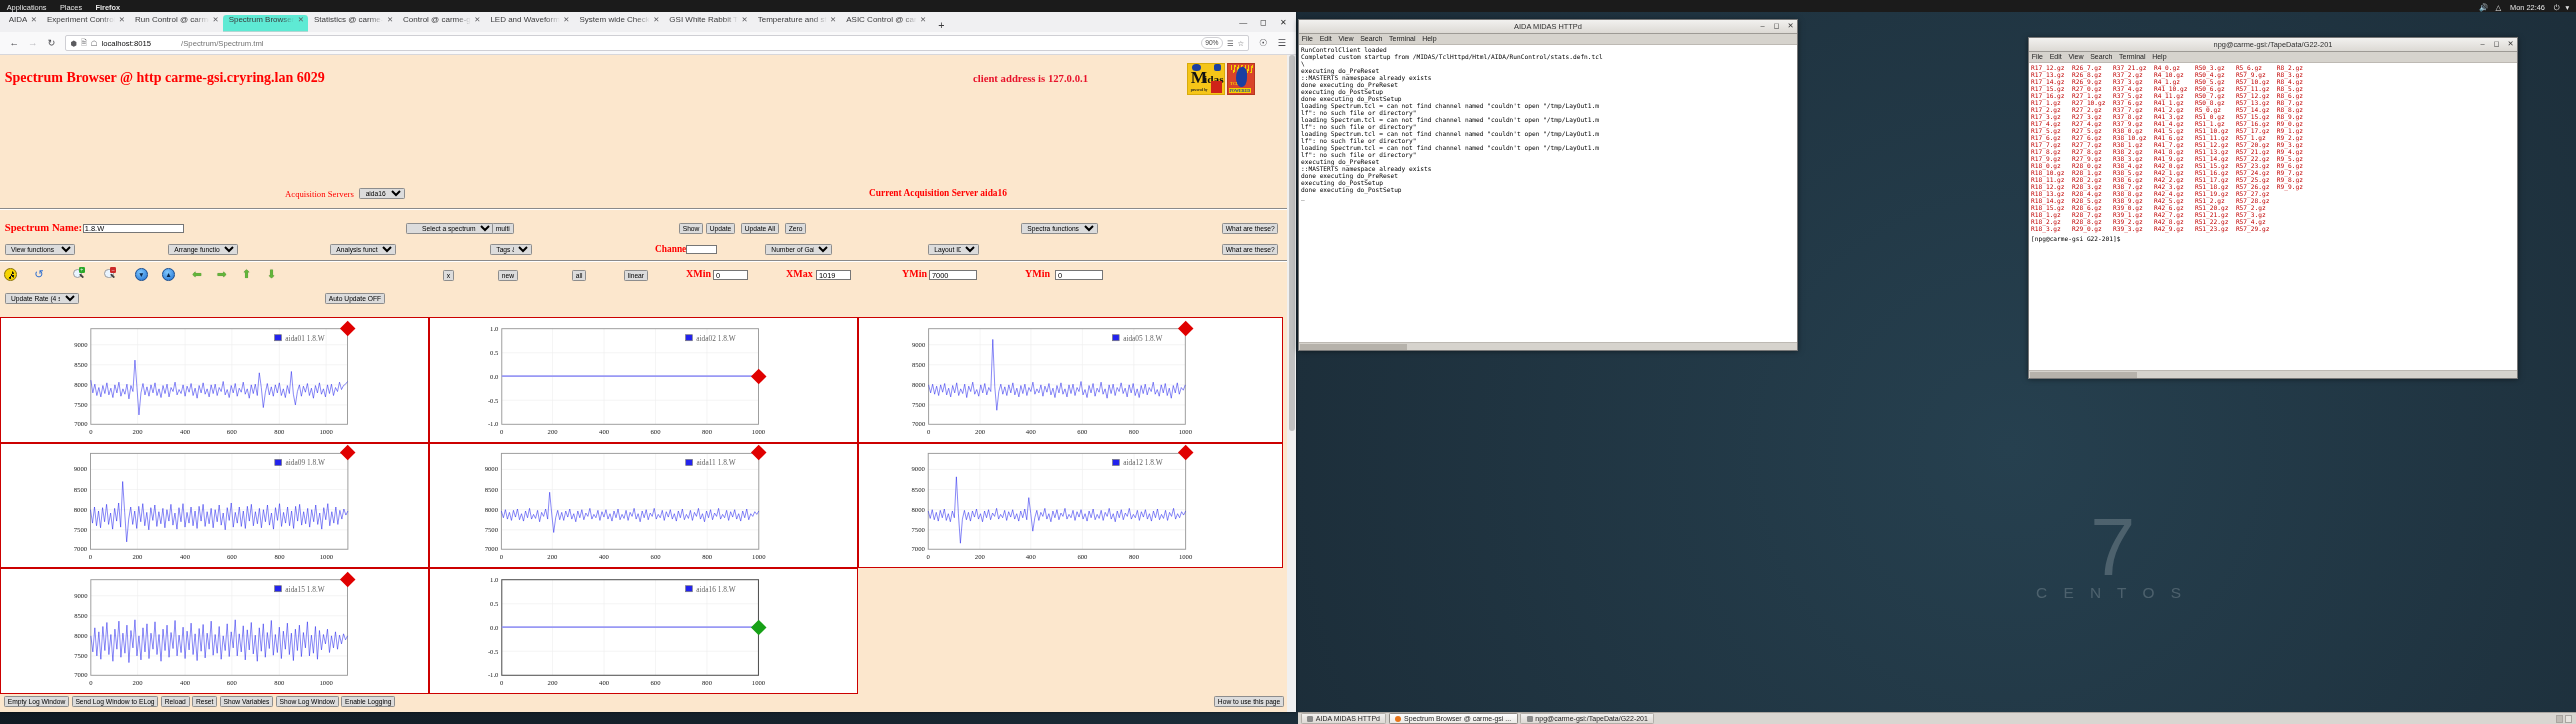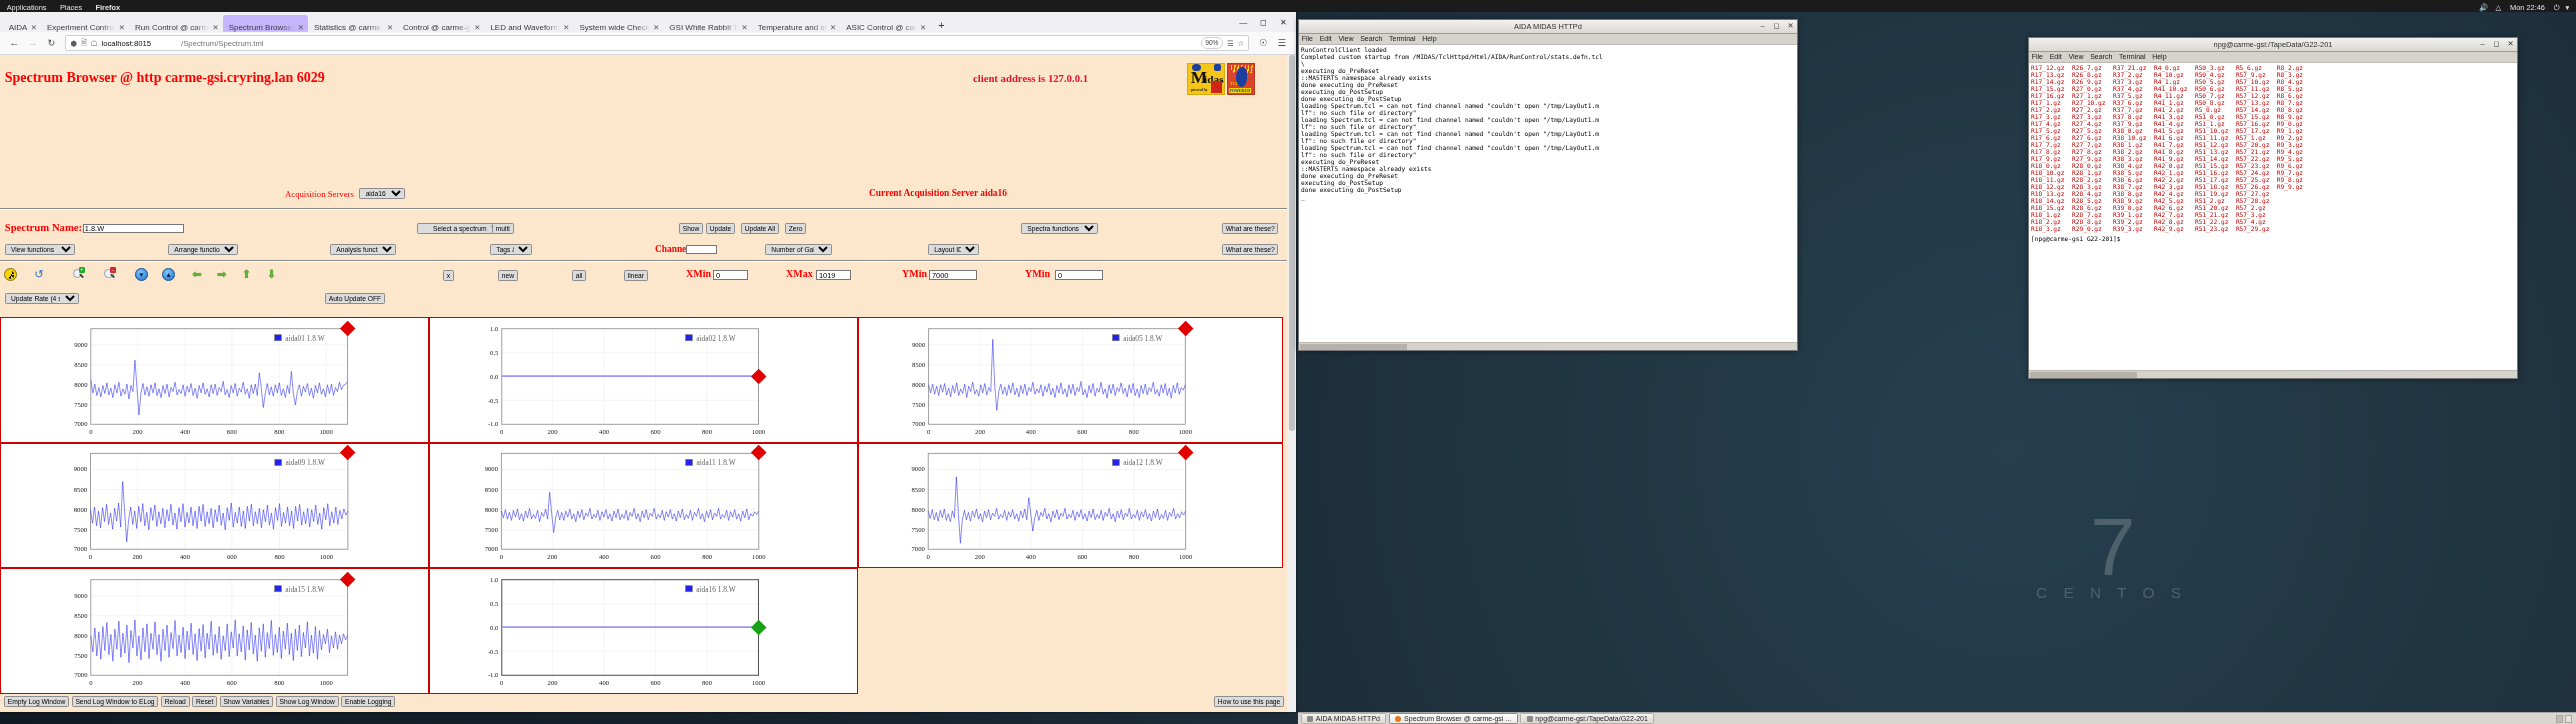--- a/index.html
+++ b/index.html
@@ -46,33 +46,33 @@
     border:0; z-index:120;
     display:flex; flex-direction:column;
     box-shadow:0 0 2.7px rgba(0,0,0,.6);
   }
   
   .ff-tabstrip {
     height:20px; background:#f0f0f2; display:flex; align-items:flex-end;
     padding-left:2.7px; flex:0 0 20px; position:relative;
   }
   .ff-tab {
-    height:17.4px; min-width:0; display:flex; align-items:flex-end;
+    height:17.4px; min-width:0; display:flex; align-items:flex-start;
     padding:0 4px 0 6px; font-size:8px; color:#3a3a3c;
     max-width:101px; border-radius:3.4px 3.4px 0 0;
     position:relative;
   }
   .ff-tab .lbl {
     overflow:hidden; white-space:nowrap;
     max-width:74px;
     -webkit-mask-image:linear-gradient(to right,#000 80%,transparent 100%);
     mask-image:linear-gradient(to right,#000 80%,transparent 100%);
   }
   .ff-tab .xc { margin-left:3.4px; font-size:7.4px; color:#5b5b5f; }
-  .ff-tab.active { background:#c4b5fd; box-shadow:0 -0.7px 0 #cfcfd2 inset; }
+  .ff-tab.active { background:#5eead4; box-shadow:0 -0.7px 0 #cfcfd2 inset; }
   .ff-tab.first .lbl { max-width:40px; mask-image:none; -webkit-mask-image:none; }
   .ff-newtab { font-size:10.7px; color:#3a3a3c; padding:0 8px 1.3px 8px; }
   .ff-winbtns { position:absolute; right:2.7px; top:2.7px; display:flex; gap:0; }
   .ff-winbtn { width:20px; height:14.8px; display:flex; align-items:center; justify-content:center;
     font-size:8px; color:#2b2b2b; }
   
   .ff-navbar {
     height:23px; background:#f9f9fa; border-bottom:0.7px solid #d7d7db;
     display:flex; align-items:center; padding:0 5.4px; flex:0 0 23px; gap:1.3px;
   }
@@ -357,21 +357,21 @@
         </select>
       </div>
       <div class="sp-cur">Current Acquisition Server aida16</div>
 
       <div class="hr-row" style="top:153px;"></div>
 
       <div class="sp-r1">
         <span class="row-label">Spectrum Name:</span>
         <input class="spname" value="1.8.W" style="">
       </div>
-      <select class="btnlike abs" style="left:417px; top:168px;padding-left:11px;">
+      <select class="btnlike abs" style="left:406px; top:168px;padding-left:11px;">
         <option>Select a spectrum</option>
       </select>
       <button class="btnlike abs" style="left:492px; top:168px;">multi</button>
       <button class="btnlike abs" style="left:679px; top:168px;">Show</button>
       <button class="btnlike abs" style="left:706px; top:168px;">Update</button>
       <button class="btnlike abs" style="left:741px; top:168px;">Update All</button>
       <button class="btnlike abs" style="left:785px; top:168px;">Zero</button>
       <select class="btnlike abs" style="left:1021px; top:168px;">
         <option>Spectra functions</option>
       </select>

